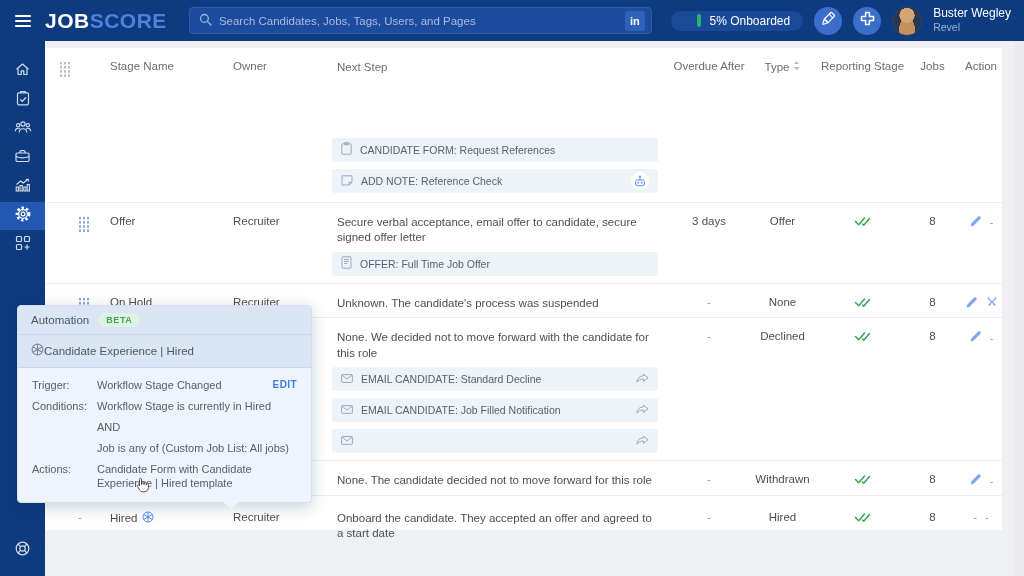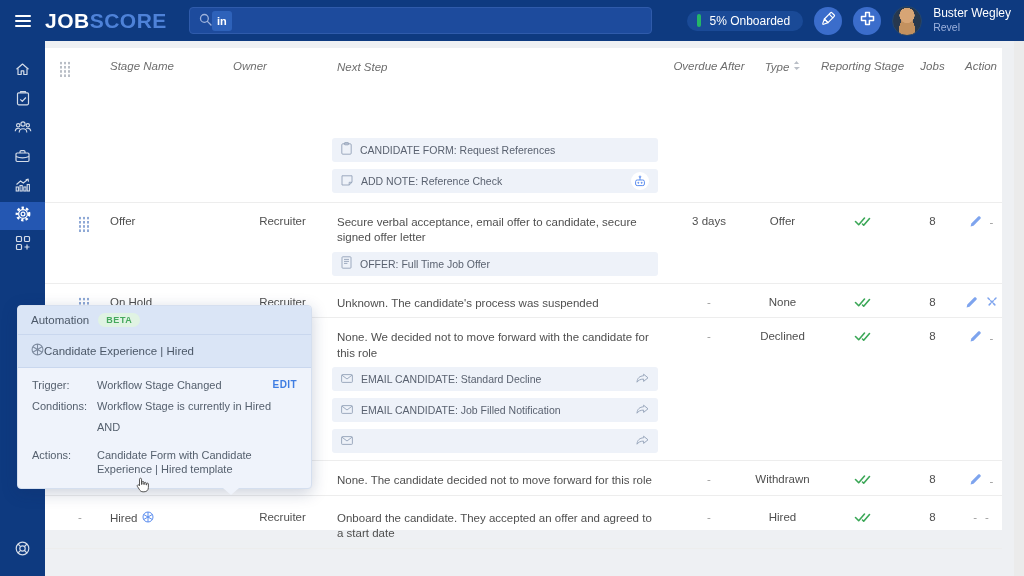--- a/index.html
+++ b/index.html
@@ -29,21 +29,21 @@
     color:#dce5f5; font-size:11.5px; font-family:"Liberation Sans",sans-serif; margin-left:7px;
   }
   .search input::placeholder { color:#a9bbde; }
   .li-badge {
     width:20px; height:20px; border-radius:3px; background:#2e62ba; color:#fff;
     font-size:11px; font-weight:bold; display:flex; align-items:center; justify-content:center; cursor:pointer;
   }
   .topbar-right { margin-left:auto; display:flex; align-items:center; gap:11px; padding-right:13px; }
   .onboard-pill {
     height:20px; border-radius:13px; background:#1a4a97; display:flex; align-items:center;
-    padding:0 13px 0 10px; gap:8px; cursor:pointer;
+    padding:0 13px 0 26px; gap:8px; cursor:pointer;
   }
   .onboard-bar { width:4px; height:13px; border-radius:2px; background:#24b667; }
   .onboard-pill span { color:#fff; font-size:12px; }
   .circle-btn {
     width:28px; height:28px; border-radius:50%; background:#3b6dcb;
     display:flex; align-items:center; justify-content:center; cursor:pointer;
   }
   .avatar {
     width:30px; height:30px; border-radius:50%; cursor:pointer;
     background:
@@ -72,26 +72,26 @@
   
   .main { position:absolute; top:41px; left:45px; right:0; bottom:0; background:#eef0f3; }
   .card { position:absolute; left:0; top:7px; width:957px; height:482px; background:#fff; }
 
   .grid-row {
     display:grid;
     grid-template-columns:60px 125px 102px 341px 72px 75px 85px 55px 42px;
     align-items:start;
   }
   .thead { padding-top:12px; padding-bottom:8px; color:#6d6d6d; font-size:11.5px; }
-  .thead .hc { display:flex; align-items:center;font-style:italic; }
+  .thead .hc { display:flex; align-items:center; }
   .trow { border-bottom:1px solid #ededed; font-size:11.5px; }
   .cell { padding-top:12px; }
   .c-handle { display:flex; justify-content:flex-start; padding-left:33px; }
   .c-stage { padding-left:5px; display:flex; align-items:center; gap:5px; flex-wrap:wrap; }
-  .c-owner { padding-left:3px;text-align:center; }
+  .c-owner { padding-left:3px; }
   .c-next { padding-right:14px; }
   .next-text { padding-left:5px; line-height:1.35; margin-bottom:6px; }
   .c-center { text-align:center; }
   .c-action { display:flex; justify-content:center; align-items:center; gap:8px; }
   .dash { color:#9a9a9a; }
   .plus-one { color:#7a8aa5; font-size:10px; }
 
   .drag {
     width:12px; height:16px; margin-top:1px; cursor:grab;
     background-image:radial-gradient(circle,#8fa9d6 1.1px,rgba(0,0,0,0) 1.3px);
@@ -159,20 +159,21 @@
       <span></span>
     </div>
   <div class="logo"><span>JOB</span><span class="l2">SCORE</span></div>
   <div class="search">
     <span>
       <svg width="13" height="13" viewBox="0 0 13 13">
           <circle cx="5.4" cy="5.4" r="3.9" fill="none" stroke="#9fb3dc" stroke-width="1.3"></circle>
           <line x1="8.4" y1="8.4" x2="12" y2="12" stroke="#9fb3dc" stroke-width="1.3" stroke-linecap="round"></line>
         </svg>
     </span>
+    <input type="text" placeholder="Search Candidates, Jobs, Tags, Users, and Pages" style="">
     <div class="li-badge">in</div>
   </div>
   <div class="topbar-right">
     <div class="onboard-pill">
       <span class="onboard-bar"></span>
       <span>5% Onboarded</span>
     </div>
     <div class="circle-btn">
       <span>
         <svg width="16" height="16" viewBox="0 0 16 16" fill="none" stroke="#fff" stroke-width="1.2" stroke-linejoin="round">
@@ -520,20 +521,21 @@
       <span>Workflow Stage is currently in Hired</span>
         <span></span>
     </div>
     <div class="prow">
       <span></span>
       <span>AND</span>
         <span></span>
     </div>
     <div class="prow">
       <span></span>
+      <span>Job is any of (Custom Job List: All jobs)</span>
         <span></span>
     </div>
     <div class="prow">
       <span>Actions:</span>
       <span>Candidate Form with Candidate Experience | Hired template</span>
         <span></span>
     </div>
   </div>
   <div class="popup-caret"></div>
 </div>

